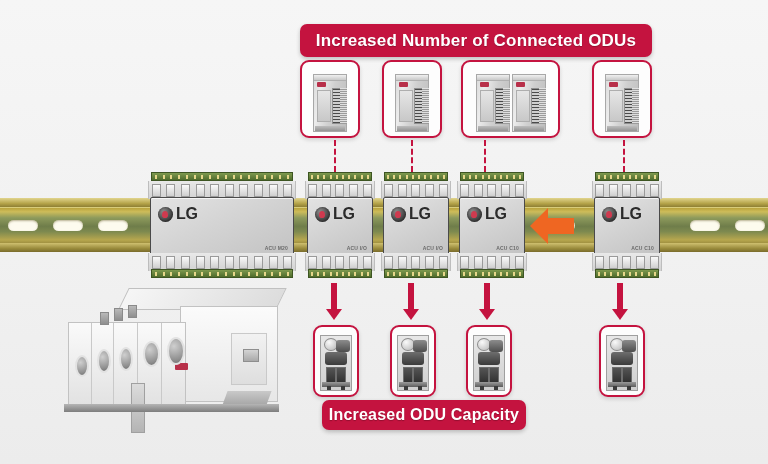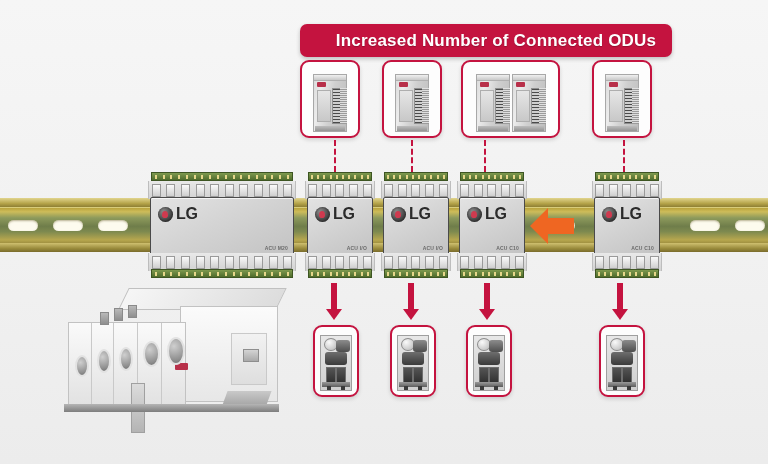--- a/index.html
+++ b/index.html
@@ -12,21 +12,20 @@
   #stage{position:absolute;left:0;top:0;width:768px;height:464px;
     background:linear-gradient(180deg,#f6f6f6 0%,#f1f1f1 55%,#ececec 100%);}
 
   
   .banner{
     position:absolute;background:#c4133f;color:#fff;
     border-radius:7px;display:flex;align-items:center;justify-content:center;
     font-weight:bold;letter-spacing:.2px;
     box-shadow:0 2px 4px rgba(0,0,0,.22);
     text-shadow:0 1px 1px rgba(0,0,0,.25);
-    padding-left:20px;
   }
   #banner-top{left:300px;top:24px;width:352px;height:33px;font-size:17px;}
   #banner-bottom{left:322px;top:400px;width:204px;height:30px;font-size:16px;}
 
   
   #din-rail{position:absolute;left:0;top:198px;width:768px;height:54px;}
   .rail-body{position:absolute;left:0;top:8px;width:768px;height:38px;
     background:linear-gradient(180deg,
       #b9a33c 0%, #cdbc5a 10%, #8d9a5c 26%,
       #6f7d4a 48%, #7d894f 62%, #b7a74e 84%, #8c7c34 100%);
@@ -546,20 +545,21 @@
         <div class="head"></div>
         <div class="body"></div>
       <div class="tankL"></div>
         <div class="tankR"></div>
       <div class="base"></div>
         <div class="legL"></div>
         <div class="legR"></div>
     </div>
   </div>
 
+  <div class="banner" id="banner-bottom">Increased ODU Capacity</div>
 
   <div id="ahu">
     <div class="ahu-roof"></div>
     <div class="ahu-right">
       <div class="ahu-door"></div>
       <div class="ahu-ctrl"></div>
       <div class="ahu-vent"></div>
     </div>
     <div class="ahu-mid">
       <div class="ahu-seam" style="left:22px;"></div>

